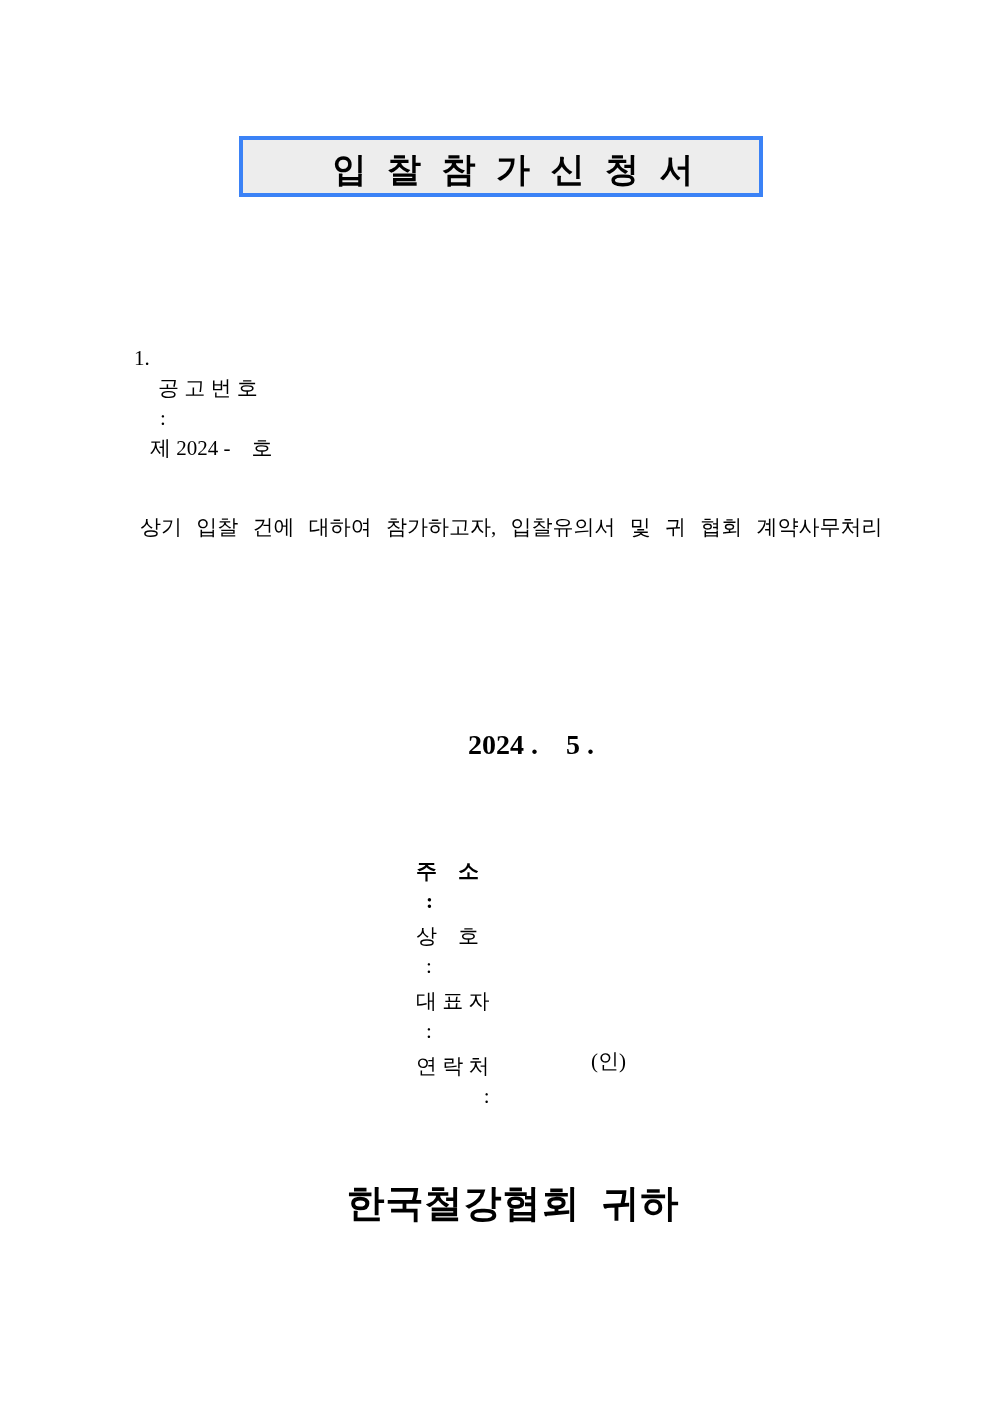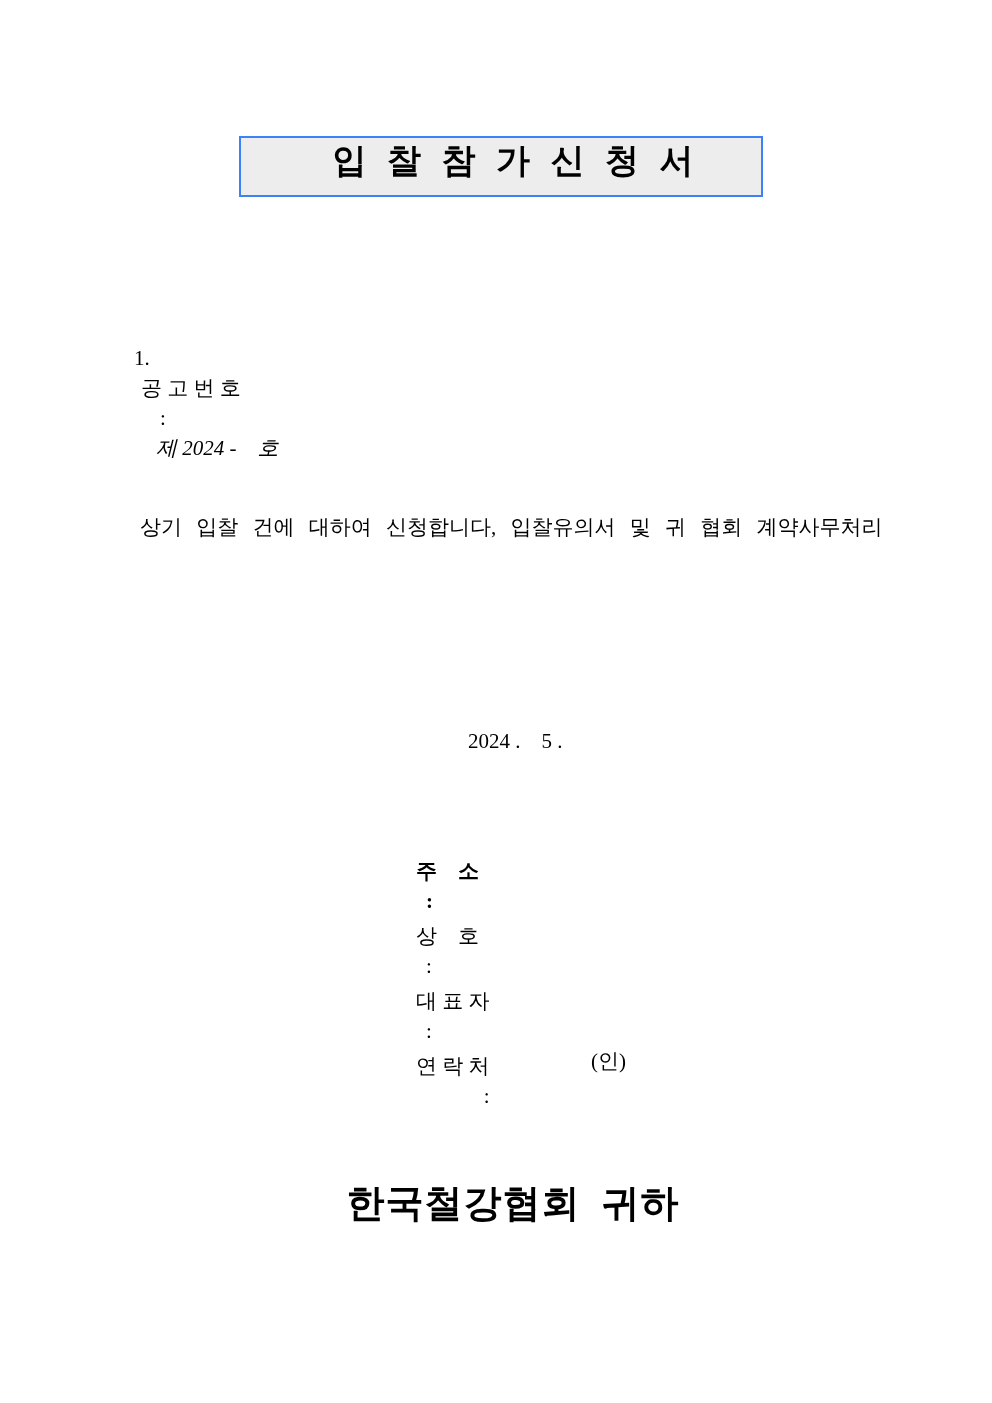--- a/index.html
+++ b/index.html
@@ -16,45 +16,45 @@
     color: #000000;
     overflow: hidden;
   }
   .title-box {
     position: absolute;
     left: 239px;
     top: 136px;
     width: 524px;
     height: 61px;
     box-sizing: border-box;
-    border: 2px solid #3b82f6;
+    border: 4px solid #3b82f6;
     background: #ededed;
     display: flex;
-    align-items: flex-start;
+    align-items: flex-end;
     justify-content: center;
     padding-left: 30px;
   }
   .title-box .title-text {
     font-size: 34px;
     font-weight: bold;
     letter-spacing: 6px;
     white-space: pre;
   }
   .item {
     position: absolute;
     left: 113px;
     font-size: 21px;
     line-height: 30px;
     white-space: pre;
   }
   .item-1 { top: 313px; }
   .item-2 { top: 368px; }
-  .item .lbl { margin-left: 7px; }
+  .item .lbl { margin-left: 24px; }
   .item .col { margin-left: 26px; }
-  .item .val { margin-left: 22px; font-style: italic; }
+  .item .val { margin-left: 16px; }
   .body-par {
     position: absolute;
     left: 65px;
     top: 508px;
     width: 860px;
     font-size: 21px;
     line-height: 38px;
   }
   .body-line1 {
     padding-left: 75px;
@@ -62,22 +62,23 @@
     white-space: nowrap;
   }
   .body-line2 {
     word-spacing: 5px;
     white-space: nowrap;
   }
   .date-line {
     position: absolute;
     left: 468px;
     top: 729px;
-    font-size: 21px;
+    font-size: 28px;
     white-space: pre;
+    font-weight: bold;
   }
   .form-row {
     position: absolute;
     left: 395px;
     font-size: 21px;
     line-height: 30px;
     white-space: pre;
   }
   .form-row-0 { top: 826px; font-weight: bold; }
   .form-row-1 { top: 891px; }
@@ -108,21 +109,21 @@
 
   <div class="item item-1">
     <span class="num">1.</span>
     <span class="lbl">공 고 번 호</span>
     <span class="col">:</span>
     <span class="val">제 2024 -    호</span>
   </div>
 
 
   <div class="body-par">
-    <div class="body-line1">상기 입찰 건에 대하여 신청합니다, 입찰유의서 및 귀 협회 계약사무처리</div>
+    <div class="body-line1">상기 입찰 건에 대하여 참가하고자, 입찰유의서 및 귀 협회 계약사무처리</div>
   </div>
 
   <div class="date-line">2024 .    5 .</div>
 
   <div class="form-row form-row-0">
     <span class="lbl">주    소</span>
     <span class="col">:</span>
     <span class="suffix"></span>
   </div>
 

